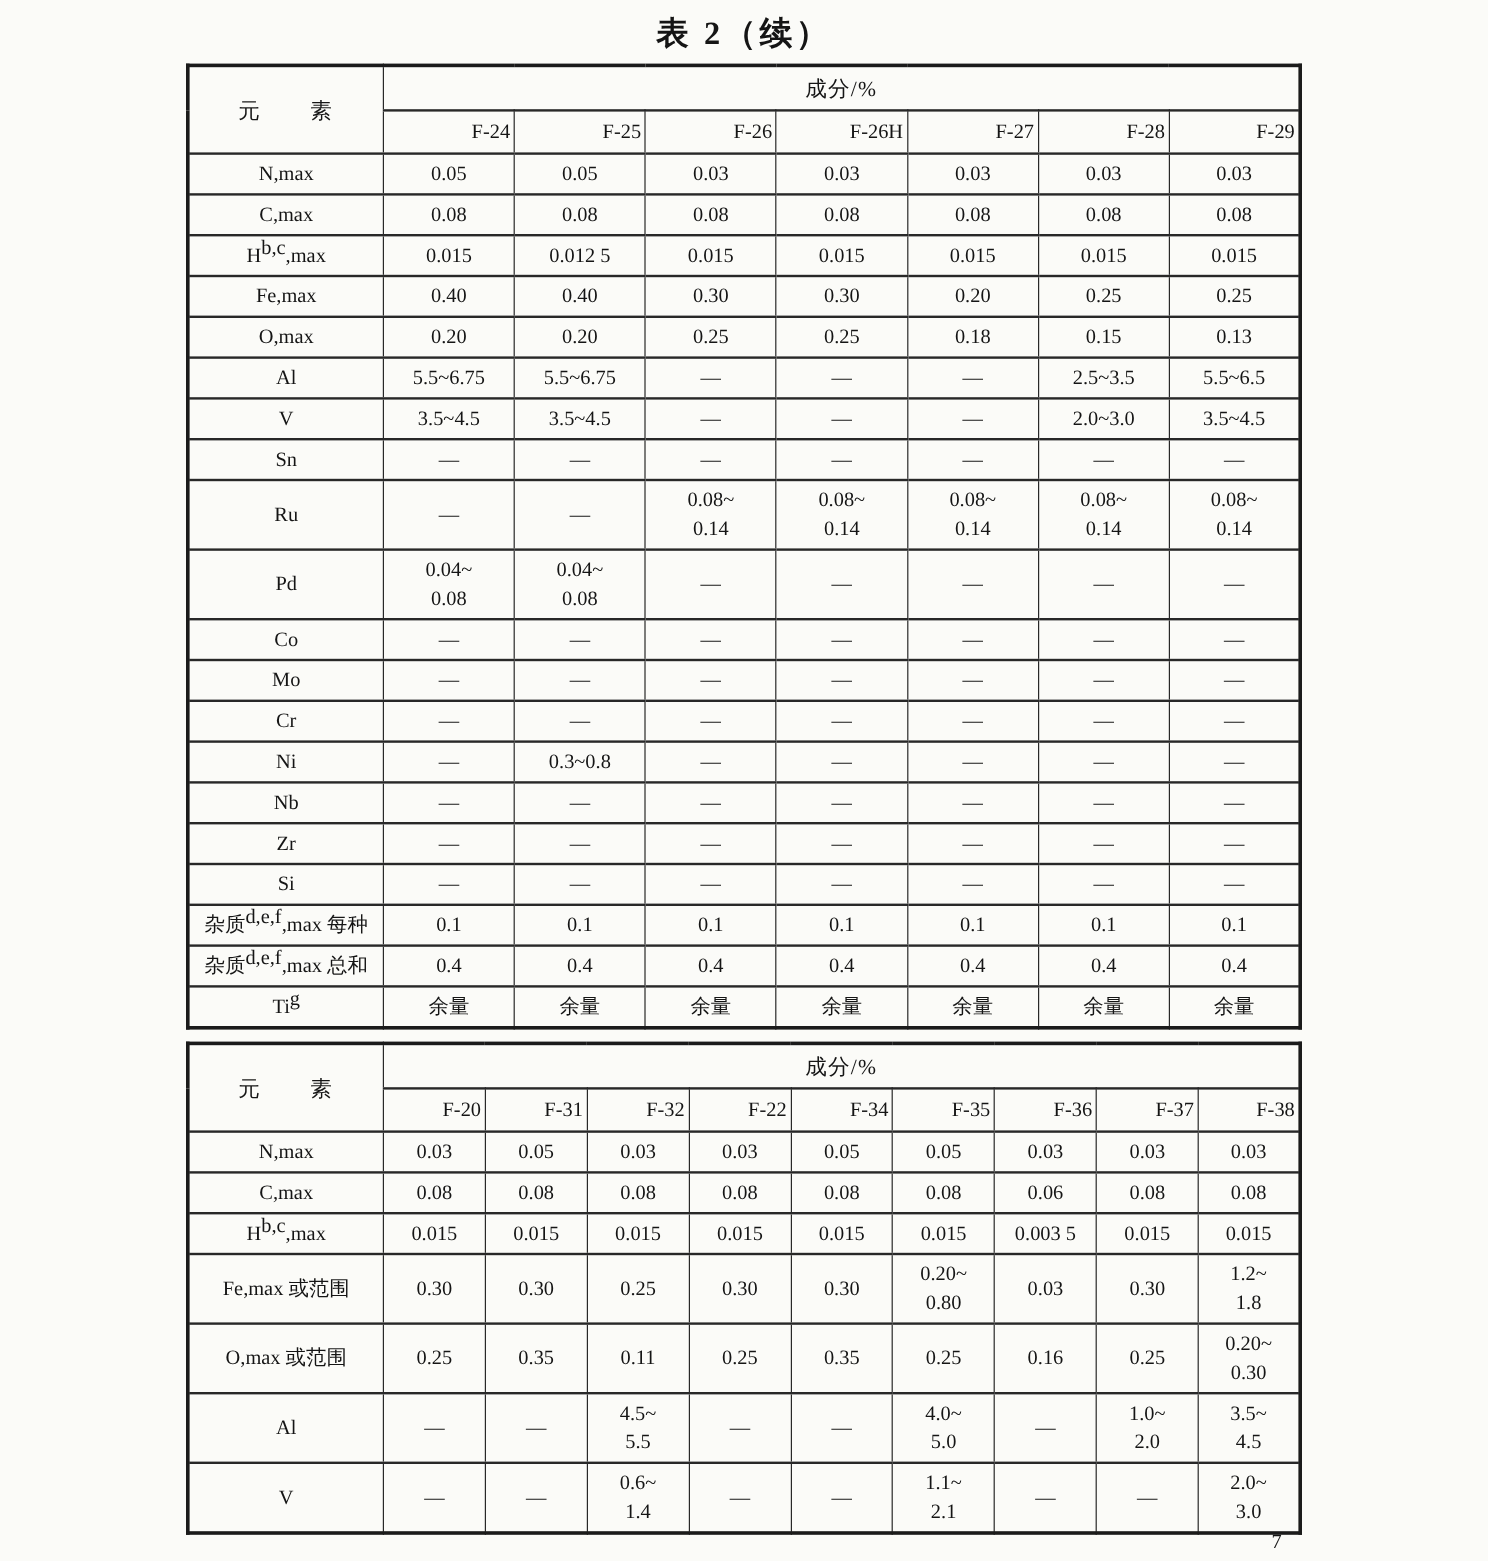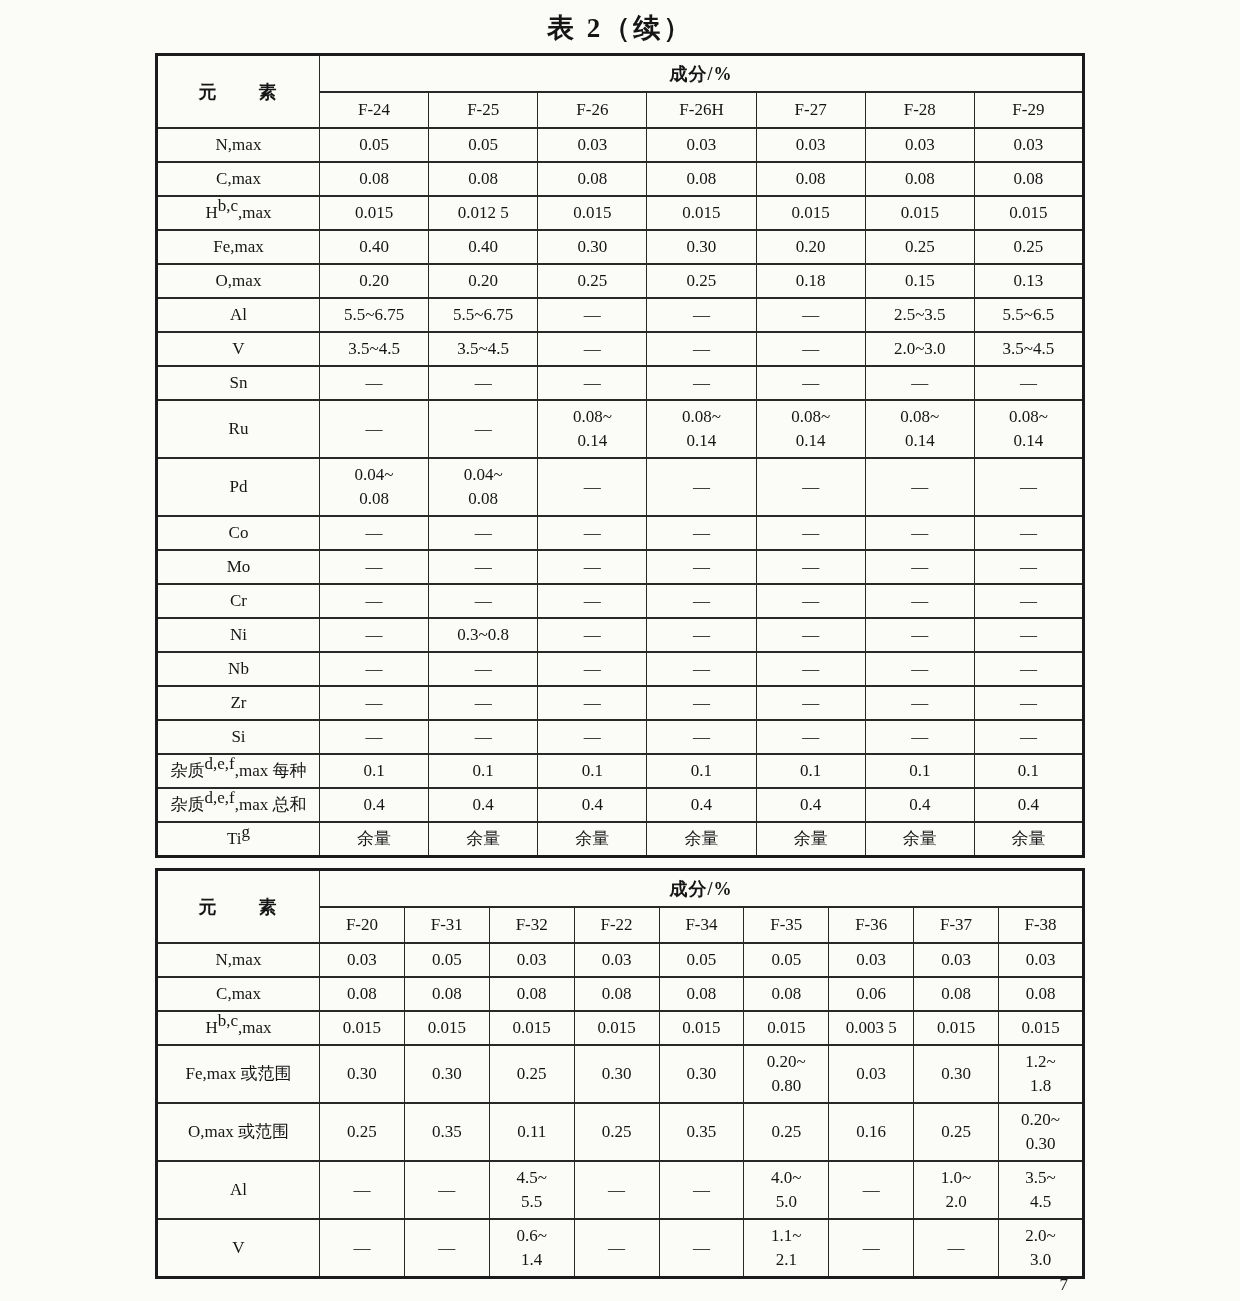--- a/index.html
+++ b/index.html
@@ -37,23 +37,23 @@
     border: 1px solid #282828;
     border-top-width: 2px;
     border-bottom-width: 2px;
     text-align: center;
     vertical-align: middle;
     padding: 4px 3px;
     font-size: 17px;
     line-height: 24px;
     white-space: pre-line;
   }
-  .head { font-weight: bold; }
+  .head { font-weight: normal; }
   .comp-head { font-size: 18px; height: 27px; letter-spacing: 1px; }
-  .col-head { font-weight: normal; height: 26px; font-size: 17px; }
+  .col-head { font-weight: normal; height: 26px; font-size: 17px; text-align: right; }
   .element-head { font-size: 18px; letter-spacing: 2px; border-radius: 23px; }
   .label { font-size: 17px; }
   .value.bold { font-weight: normal; }
   sup { font-size: 17px; line-height: 0; vertical-align: super; }
   .page-number {
     position: absolute;
     right: 172px;
     bottom: 6px;
     font-size: 17px;
   }

